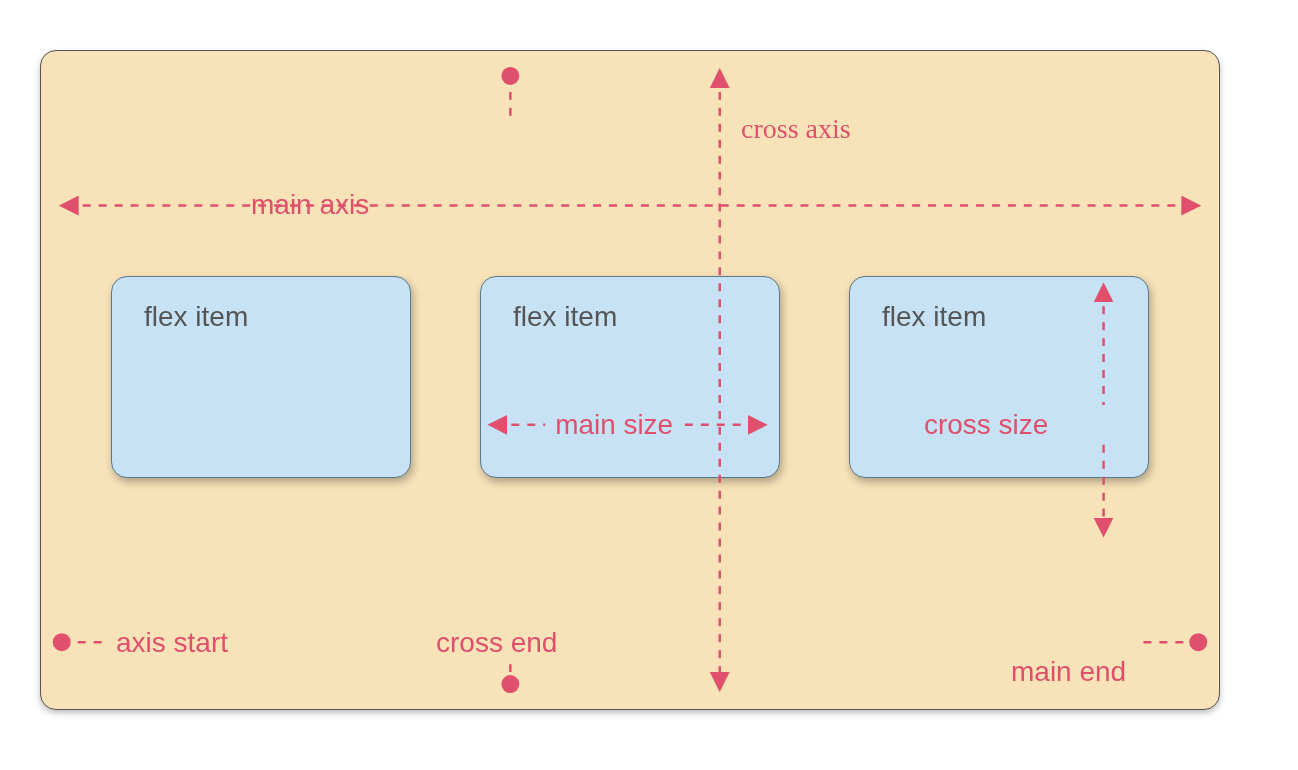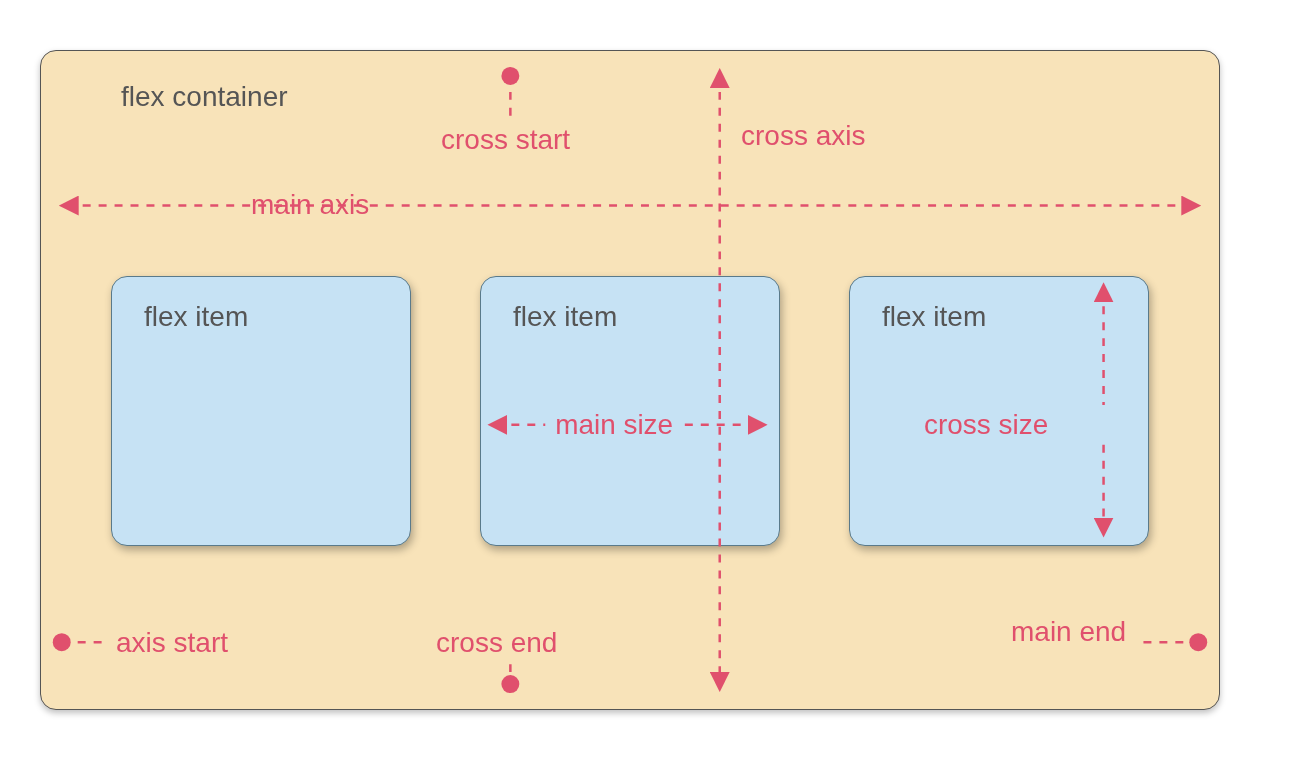--- a/index.html
+++ b/index.html
@@ -29,21 +29,21 @@
     .items-row {
       position: absolute;
       top: 225px;
       left: 70px;
       right: 70px;
       display: flex;
       justify-content: space-between;
     }
     .item {
       width: 300px;
-      height: 270px;
+      height: 202px;
       background: #c6e2f4;
       border: 1.5px solid #5a7a8a;
       border-radius: 16px;
       box-shadow: 2px 4px 8px rgba(0,0,0,0.3);
       padding: 24px 32px;
       position: relative;
     }
     .item-label {
       font-size: 28px;
       color: #555;
@@ -66,40 +66,38 @@
       font-size: 28px;
       fill: #e0506d;
       font-family: "Helvetica Neue", Arial, sans-serif;
     }
   </style>
 </head>
 <body>
 
 <div class="container">
 
-  <div class="container-label">flex container</div>
 
   <div class="items-row">
     <div class="item">
       <div class="item-label">flex item</div>
     </div>
     <div class="item">
       <div class="item-label">flex item</div>
     </div>
     <div class="item">
       <div class="item-label">flex item</div>
     </div>
   </div>
 
-  <div class="red-label" style="top:73px; left:400px;">cross start</div>
-  <div class="red-label" style="top:69px; left:700px;">cross axis</div>
+  <div class="red-label" style="top:62px; left:700px;font-family:Liberation Serif, serif;">cross axis</div>
   <div class="red-label" style="top:138px; left:210px;">main axis</div>
   <div class="red-label" style="top:576px; left:75px;">axis start</div>
   <div class="red-label" style="top:576px; left:395px;text-align:center;">cross end</div>
-  <div class="red-label" style="top:565px; left:970px;">main end</div>
+  <div class="red-label" style="top:605px; left:970px;">main end</div>
 
   <svg class="overlay" viewBox="0 0 1180 660">
     <defs>
       <marker id="arrow" viewBox="0 0 10 10" refX="6" refY="5" markerWidth="8" markerHeight="8" orient="auto-start-reverse">
         <path d="M 0 0 L 10 5 L 0 10 z" fill="#e0506d"></path>
       </marker>
       <marker id="dot" viewBox="0 0 10 10" refX="5" refY="5" markerWidth="8" markerHeight="8" orient="auto">
         <circle cx="5" cy="5" r="4.5" fill="#e0506d"></circle>
       </marker>
     </defs>

